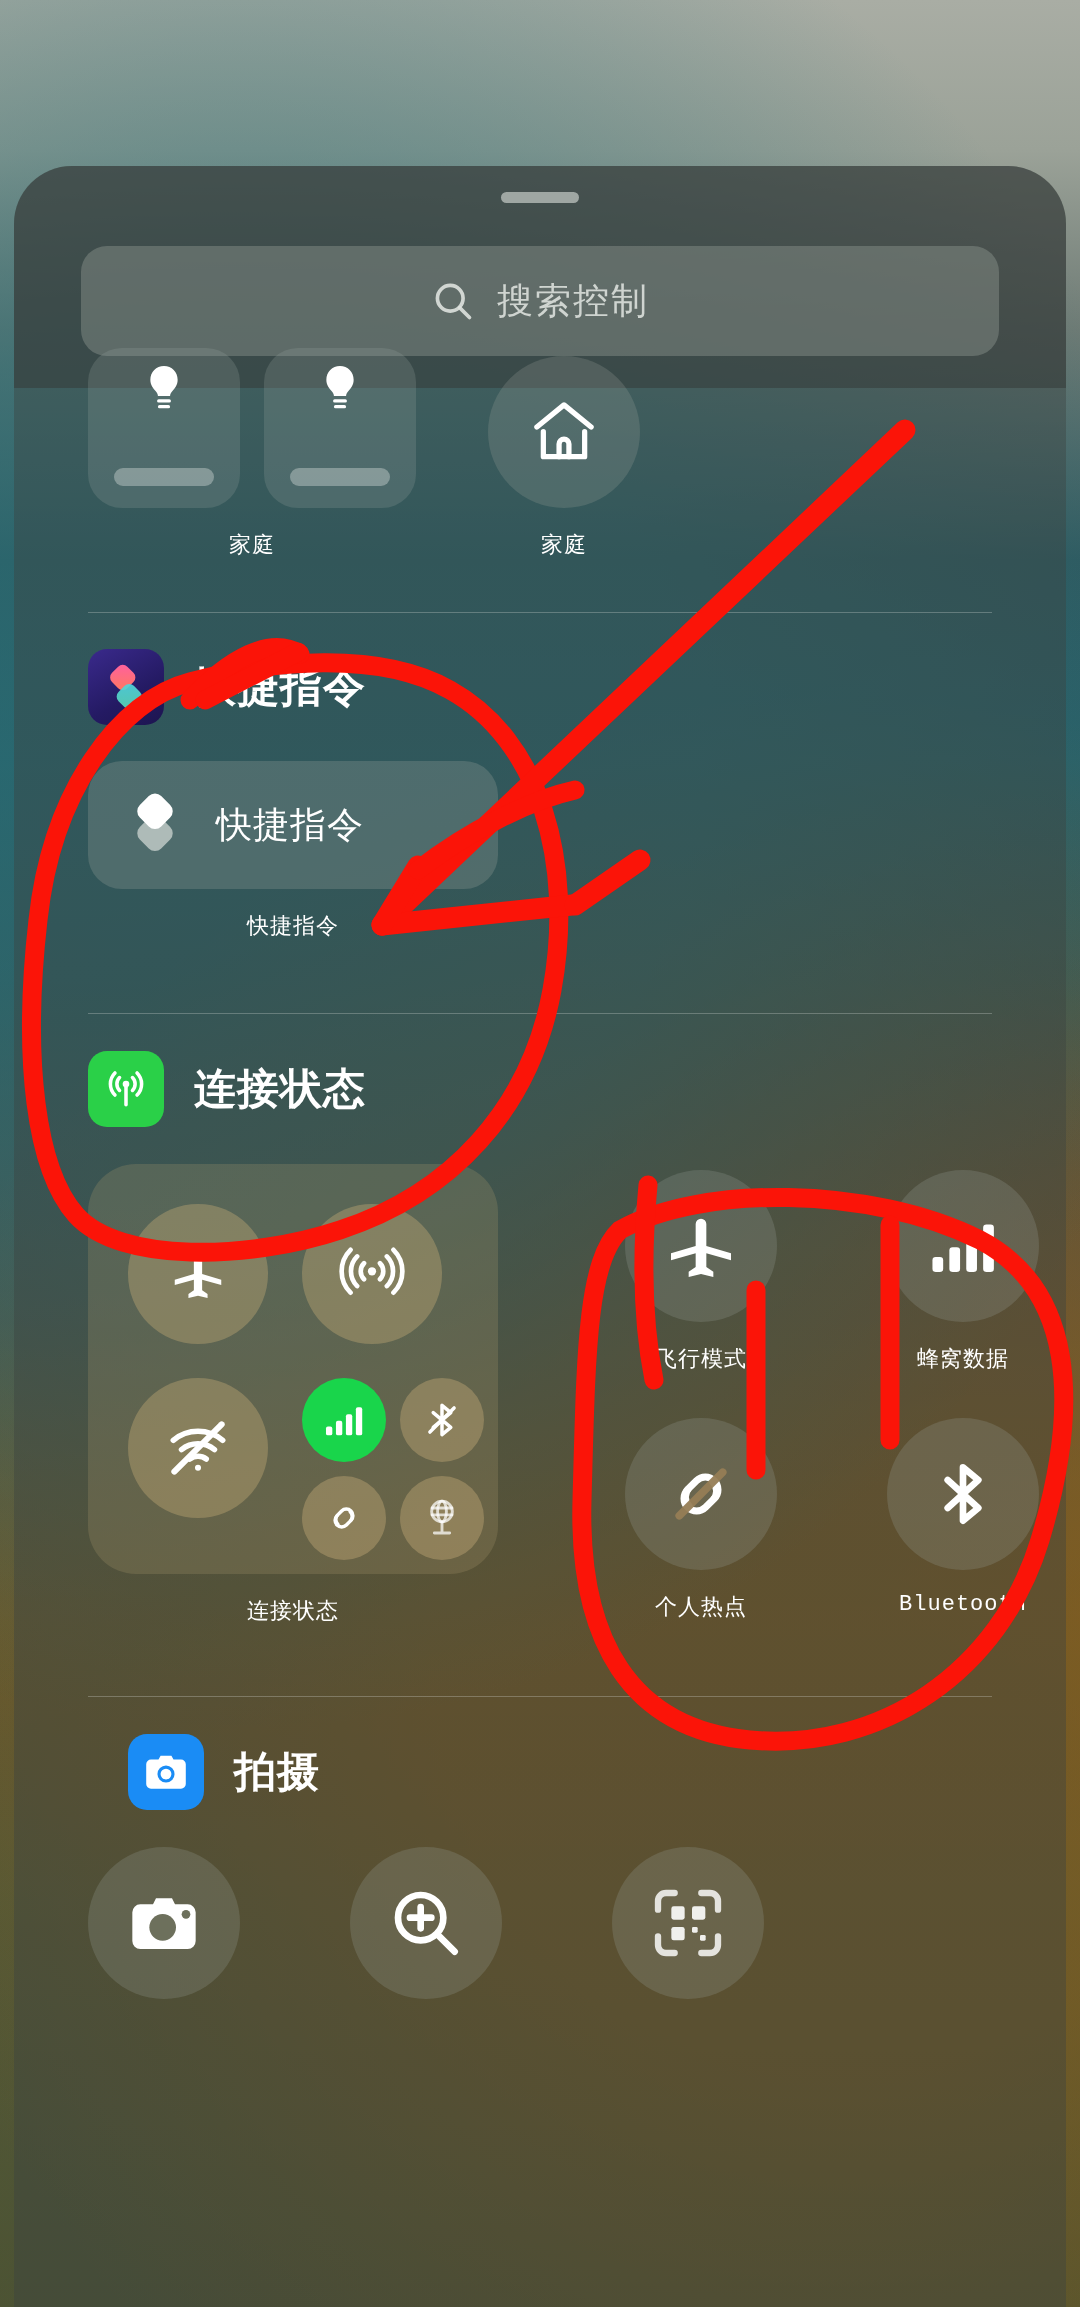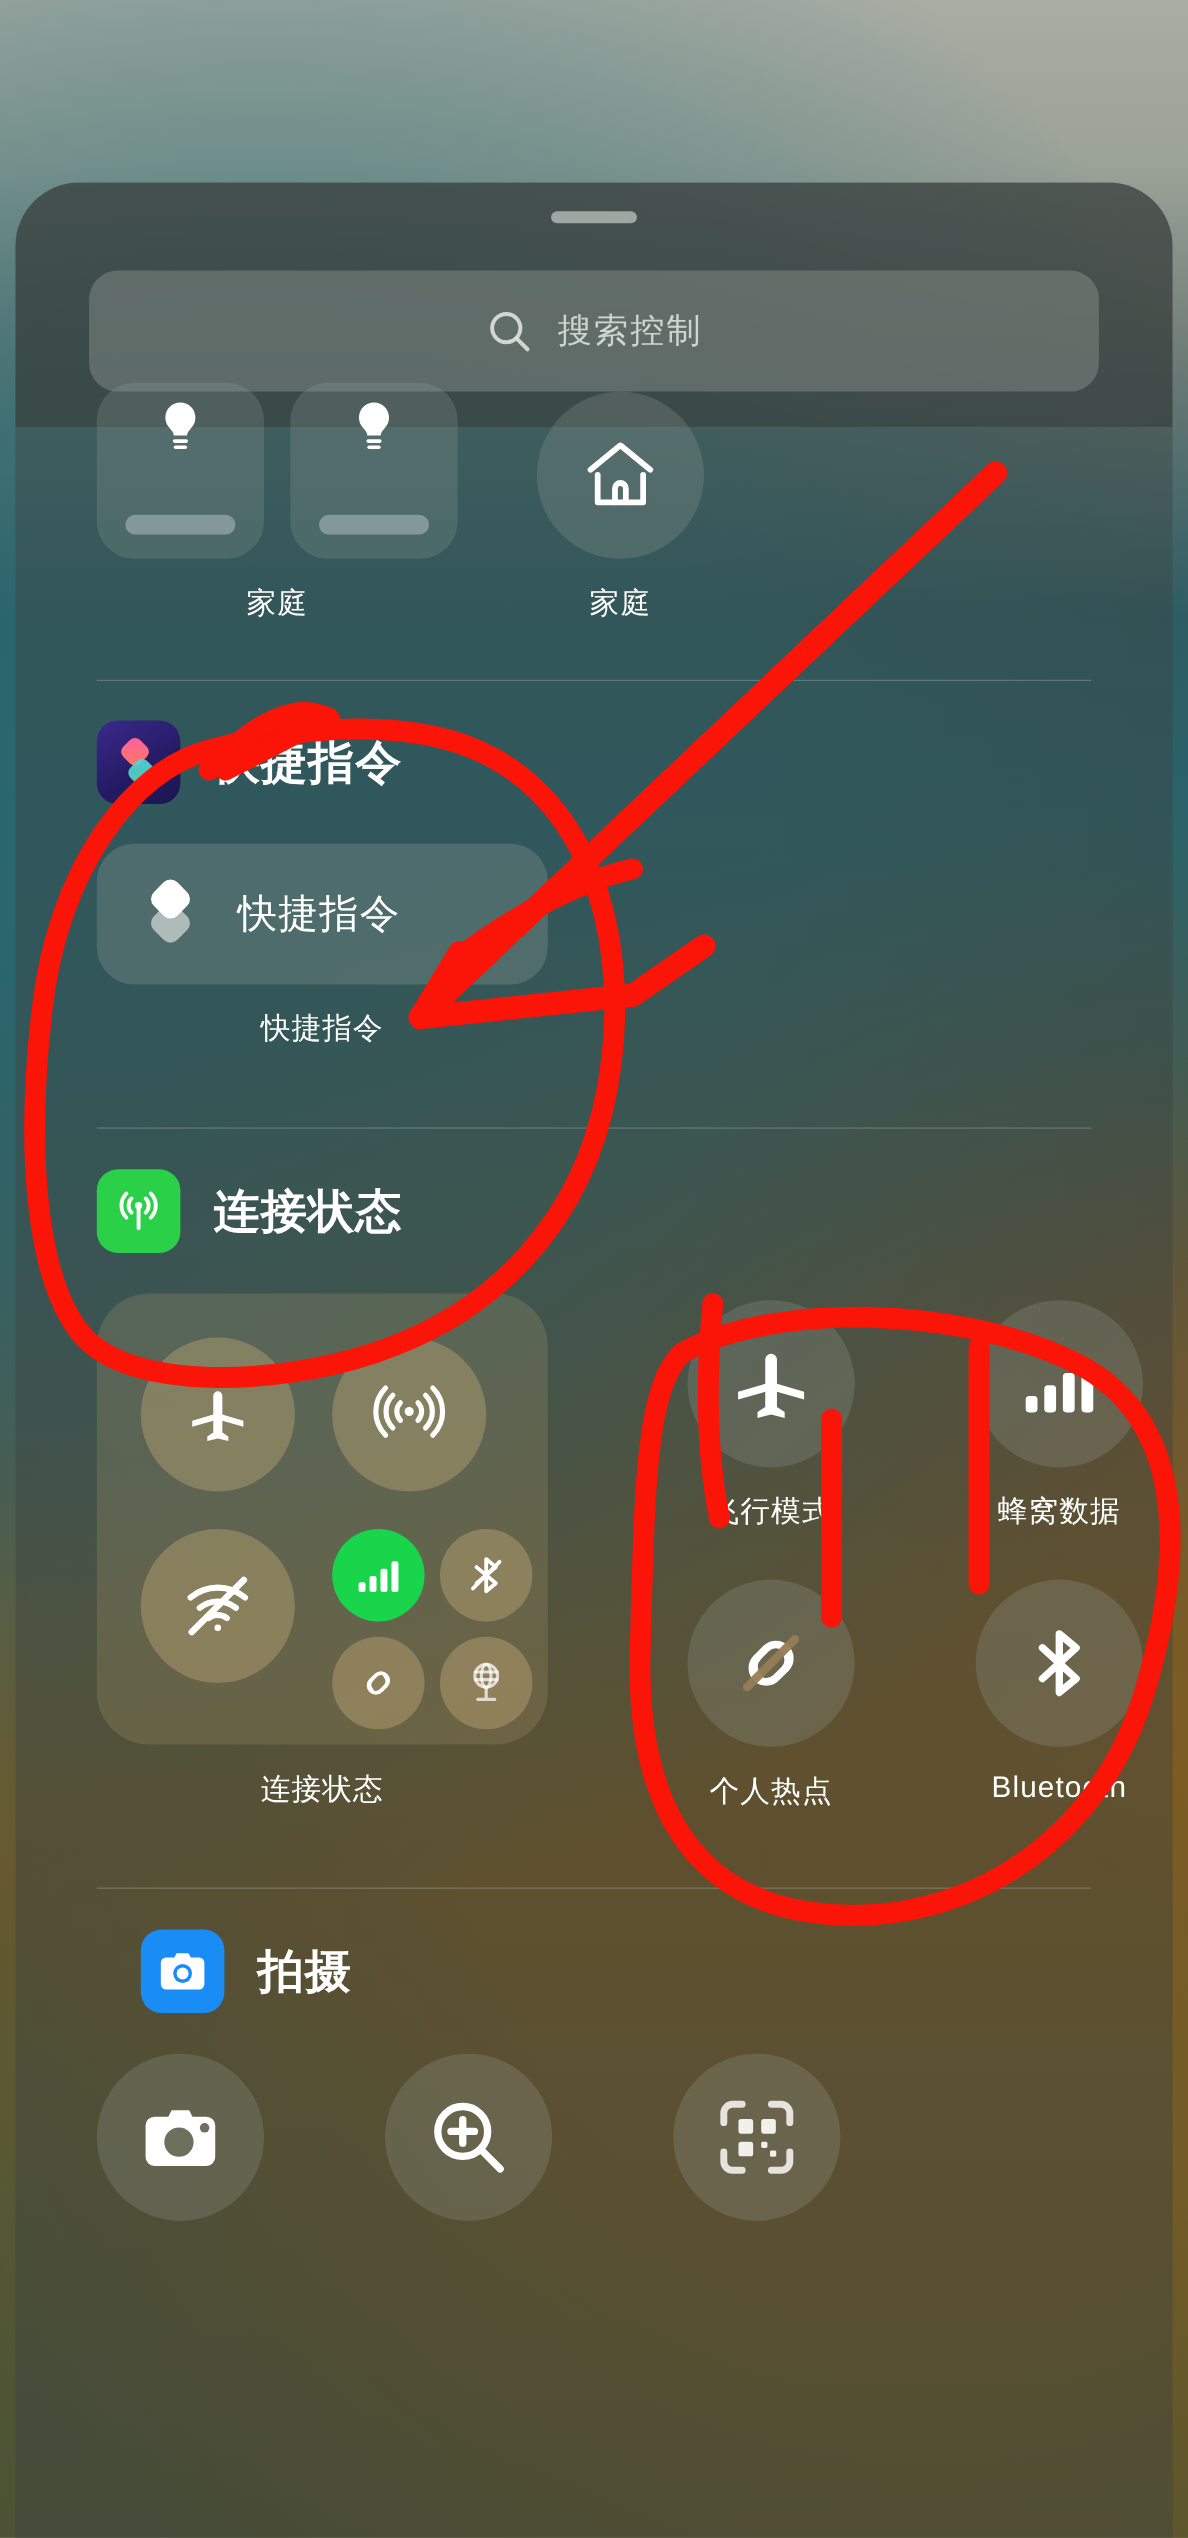--- a/index.html
+++ b/index.html
@@ -83,21 +83,21 @@
     height: 110px;
     border-radius: 26px;
     background: rgba(140,148,143,.45);
     display: flex;
     align-items: center;
     justify-content: center;
     gap: 22px;
   }
   #searchbar .ph {
     color: rgba(222,226,222,.88);
-    font-size: 31px;
+    font-size: 36px;
     letter-spacing: 2px;
   }
 
   
   #content {
     position: absolute;
     left: 0;
     top: 222px;
     right: 0;
     bottom: 0;
@@ -138,23 +138,24 @@
     align-items: flex-start;
   }
   .cell {
     display: flex;
     flex-direction: column;
     align-items: center;
   }
   .cell .label {
     margin-top: 22px;
     color: #fff;
-    font-size: 27px;
+    font-size: 22px;
     letter-spacing: 1px;
     white-space: nowrap;
+    font-family: Liberation Mono, monospace;
   }
 
   
   .tile-wide {
     width: 410px;
     height: 128px;
     border-radius: 34px;
     background: rgba(150,158,152,.30);
     display: flex;
     align-items: center;

